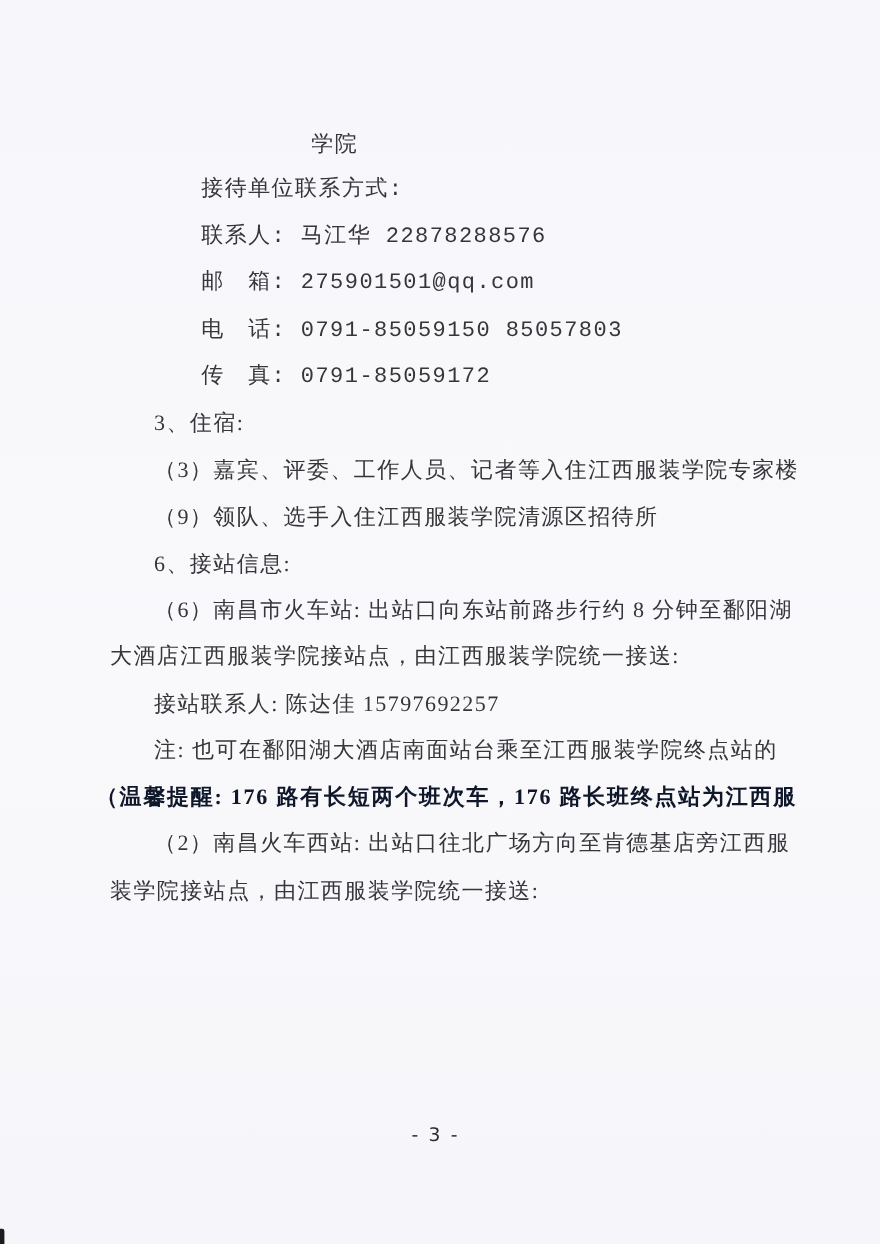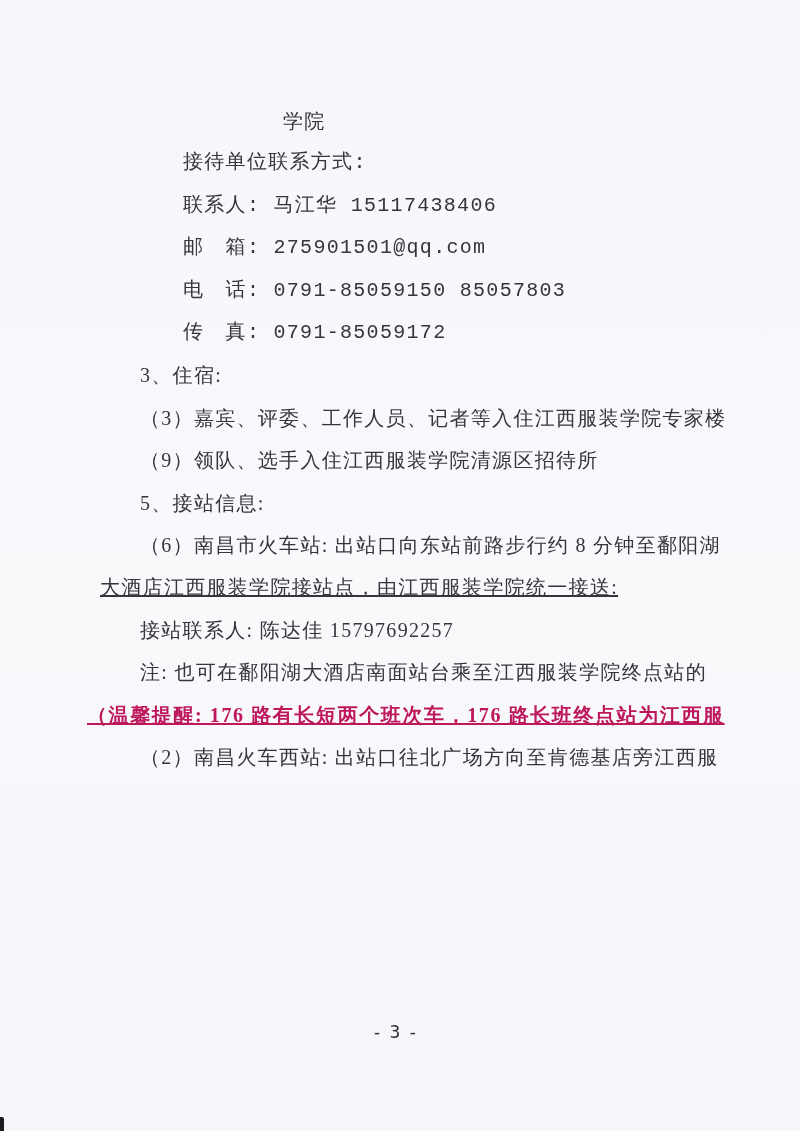--- a/index.html
+++ b/index.html
@@ -13,42 +13,42 @@
     overflow: hidden;
     background: linear-gradient(180deg, #f7f6fa 0%, #f9f8fb 55%, #f6f5f9 100%);
     font-family: "Liberation Serif", "DejaVu Serif", serif;
   }
   .page {
     position: absolute;
     inset: 0;
   }
   .content {
     position: absolute;
-    top: 100px;
+    top: 110px;
     left: 100px;
     right: 56px;
     color: #35353a;
   }
   .line {
     font-size: 20px;
     line-height: 42.4px;
     letter-spacing: 1.3px;
     white-space: nowrap;
     font-weight: 500;
   }
   
-  .i-flush   { padding-left: 0; text-decoration: underline; }
+  .i-flush   { padding-left: 0; }
   .i-para    { padding-left: 40px; }   
   .i-contact { padding-left: 83px; font-family: Liberation Mono, monospace; }   
   .i-name2   { padding-left: 150px; }  
   .i-title   { padding-left: 183px; }  
   .hang      { margin-left: -13px; }   
   .bold {
     font-weight: bold;
-    color: #be185d;
+    color: #0f172a;
     letter-spacing: 1.6px;
   }
   .page-number {
     position: absolute;
     top: 1022px;
     left: 0;
     width: 792px;
     text-align: center;
     font-size: 17px;
     line-height: 20px;
@@ -67,32 +67,33 @@
     border-radius: 0 2px 0 0;
   }
 </style>
 </head>
 <body>
 
 <div class="page">
   <div class="content">
     <div class="line i-title">学院</div>
     <div class="line i-contact">接待单位联系方式:</div>
-    <div class="line i-contact">联系人: 马江华  15117438406</div>
+    <div class="line i-contact">联系人: 马江华  22878288576</div>
     <div class="line i-contact">邮　箱: 275901501@qq.com</div>
     <div class="line i-contact">电　话: 0791-85059150  85057803</div>
     <div class="line i-contact">传　真: 0791-85059172</div>
     <div class="line i-para">3、住宿:</div>
     <div class="line i-para">（3）嘉宾、评委、工作人员、记者等入住江西服装学院专家楼</div>
     <div class="line i-para">（9）领队、选手入住江西服装学院清源区招待所</div>
-    <div class="line i-para">5、接站信息:</div>
+    <div class="line i-para">6、接站信息:</div>
     <div class="line i-para">（6）南昌市火车站: 出站口向东站前路步行约 8 分钟至鄱阳湖</div>
     <div class="line i-flush">大酒店江西服装学院接站点，由江西服装学院统一接送:</div>
     <div class="line i-para">接站联系人: 陈达佳 15797692257</div>
     <div class="line i-para">注: 也可在鄱阳湖大酒店南面站台乘至江西服装学院终点站的</div>
     <div class="line i-flush bold hang">（温馨提醒: 176 路有长短两个班次车，176 路长班终点站为江西服</div>
     <div class="line i-para">（2）南昌火车西站: 出站口往北广场方向至肯德基店旁江西服</div>
+    <div class="line i-flush">装学院接站点，由江西服装学院统一接送:</div>
   </div>
 
   <div class="page-number">- 3 -</div>
 
   <div class="scan-mark"></div>
 </div>
 
 </body></html>

